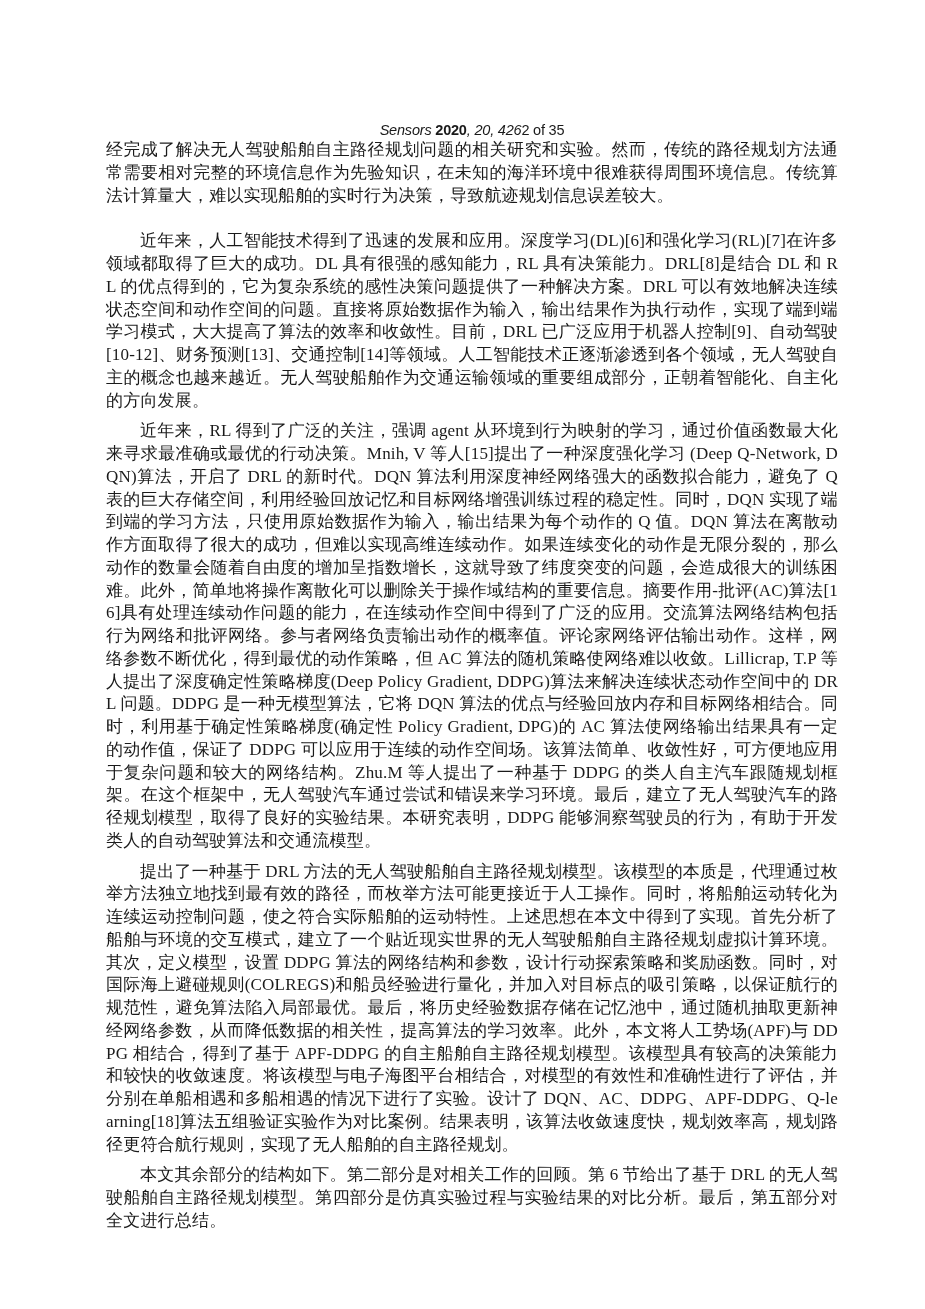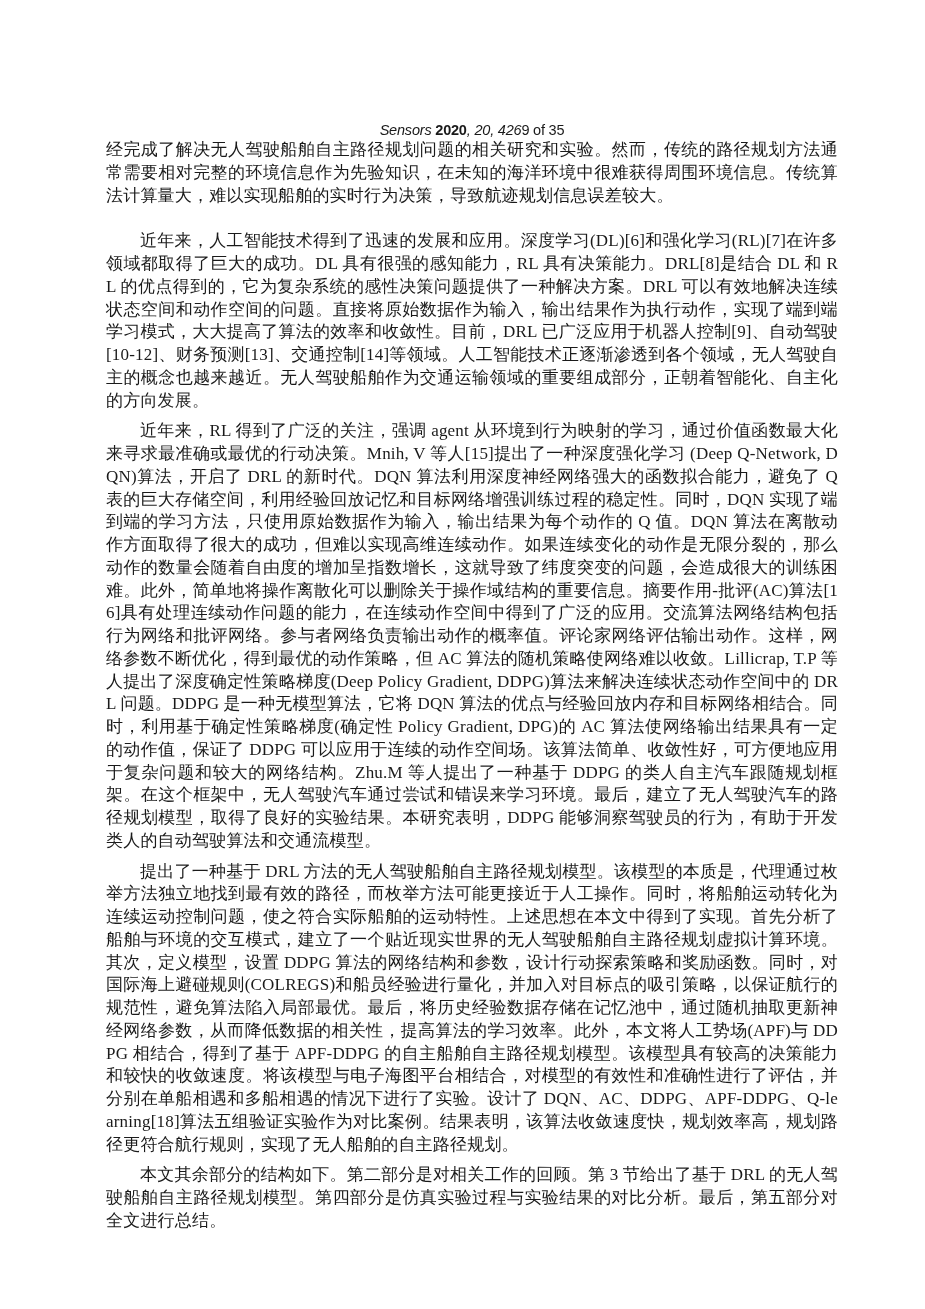--- a/index.html
+++ b/index.html
@@ -53,24 +53,24 @@
 </head>
 <body>
 
 <div class="page">
 
   <div class="running-header">
     <div class="journal-ref">
       <span class="jname">Sensors</span>
       <span class="jyear">2020</span><span class="jvol">, 20, 426</span>
     </div>
-    <div class="page-num">9 of 35</div>
+    <div class="page-num">2 of 35</div>
   </div>
 
   <div class="article-body">
     <p class="gap-after">经完成了解决无人驾驶船舶自主路径规划问题的相关研究和实验。然而，传统的路径规划方法通常需要相对完整的环境信息作为先验知识，在未知的海洋环境中很难获得周围环境信息。传统算法计算量大，难以实现船舶的实时行为决策，导致航迹规划信息误差较大。</p>
     <p class="indent">近年来，人工智能技术得到了迅速的发展和应用。深度学习(DL)[6]和强化学习(RL)[7]在许多领域都取得了巨大的成功。DL 具有很强的感知能力，RL 具有决策能力。DRL[8]是结合 DL 和 RL 的优点得到的，它为复杂系统的感性决策问题提供了一种解决方案。DRL 可以有效地解决连续状态空间和动作空间的问题。直接将原始数据作为输入，输出结果作为执行动作，实现了端到端学习模式，大大提高了算法的效率和收敛性。目前，DRL 已广泛应用于机器人控制[9]、自动驾驶[10-12]、财务预测[13]、交通控制[14]等领域。人工智能技术正逐渐渗透到各个领域，无人驾驶自主的概念也越来越近。无人驾驶船舶作为交通运输领域的重要组成部分，正朝着智能化、自主化的方向发展。</p>
     <p class="indent">近年来，RL 得到了广泛的关注，强调 agent 从环境到行为映射的学习，通过价值函数最大化来寻求最准确或最优的行动决策。Mnih, V 等人[15]提出了一种深度强化学习 (Deep Q-Network, DQN)算法，开启了 DRL 的新时代。DQN 算法利用深度神经网络强大的函数拟合能力，避免了 Q 表的巨大存储空间，利用经验回放记忆和目标网络增强训练过程的稳定性。同时，DQN 实现了端到端的学习方法，只使用原始数据作为输入，输出结果为每个动作的 Q 值。DQN 算法在离散动作方面取得了很大的成功，但难以实现高维连续动作。如果连续变化的动作是无限分裂的，那么动作的数量会随着自由度的增加呈指数增长，这就导致了纬度突变的问题，会造成很大的训练困难。此外，简单地将操作离散化可以删除关于操作域结构的重要信息。摘要作用-批评(AC)算法[16]具有处理连续动作问题的能力，在连续动作空间中得到了广泛的应用。交流算法网络结构包括行为网络和批评网络。参与者网络负责输出动作的概率值。评论家网络评估输出动作。这样，网络参数不断优化，得到最优的动作策略，但 AC 算法的随机策略使网络难以收敛。Lillicrap, T.P 等人提出了深度确定性策略梯度(Deep Policy Gradient, DDPG)算法来解决连续状态动作空间中的 DRL 问题。DDPG 是一种无模型算法，它将 DQN 算法的优点与经验回放内存和目标网络相结合。同时，利用基于确定性策略梯度(确定性 Policy Gradient, DPG)的 AC 算法使网络输出结果具有一定的动作值，保证了 DDPG 可以应用于连续的动作空间场。该算法简单、收敛性好，可方便地应用于复杂问题和较大的网络结构。Zhu.M 等人提出了一种基于 DDPG 的类人自主汽车跟随规划框架。在这个框架中，无人驾驶汽车通过尝试和错误来学习环境。最后，建立了无人驾驶汽车的路径规划模型，取得了良好的实验结果。本研究表明，DDPG 能够洞察驾驶员的行为，有助于开发类人的自动驾驶算法和交通流模型。</p>
     <p class="indent">提出了一种基于 DRL 方法的无人驾驶船舶自主路径规划模型。该模型的本质是，代理通过枚举方法独立地找到最有效的路径，而枚举方法可能更接近于人工操作。同时，将船舶运动转化为连续运动控制问题，使之符合实际船舶的运动特性。上述思想在本文中得到了实现。首先分析了船舶与环境的交互模式，建立了一个贴近现实世界的无人驾驶船舶自主路径规划虚拟计算环境。其次，定义模型，设置 DDPG 算法的网络结构和参数，设计行动探索策略和奖励函数。同时，对国际海上避碰规则(COLREGS)和船员经验进行量化，并加入对目标点的吸引策略，以保证航行的规范性，避免算法陷入局部最优。最后，将历史经验数据存储在记忆池中，通过随机抽取更新神经网络参数，从而降低数据的相关性，提高算法的学习效率。此外，本文将人工势场(APF)与 DDPG 相结合，得到了基于 APF-DDPG 的自主船舶自主路径规划模型。该模型具有较高的决策能力和较快的收敛速度。将该模型与电子海图平台相结合，对模型的有效性和准确性进行了评估，并分别在单船相遇和多船相遇的情况下进行了实验。设计了 DQN、AC、DDPG、APF-DDPG、Q-learning[18]算法五组验证实验作为对比案例。结果表明，该算法收敛速度快，规划效率高，规划路径更符合航行规则，实现了无人船舶的自主路径规划。</p>
-    <p class="indent">本文其余部分的结构如下。第二部分是对相关工作的回顾。第 3 节给出了基于 DRL 的无人驾驶船舶自主路径规划模型。第四部分是仿真实验过程与实验结果的对比分析。最后，第五部分对全文进行总结。</p>
+    <p class="indent">本文其余部分的结构如下。第二部分是对相关工作的回顾。第 6 节给出了基于 DRL 的无人驾驶船舶自主路径规划模型。第四部分是仿真实验过程与实验结果的对比分析。最后，第五部分对全文进行总结。</p>
   </div>
 
 </div>
 
 </body></html>

